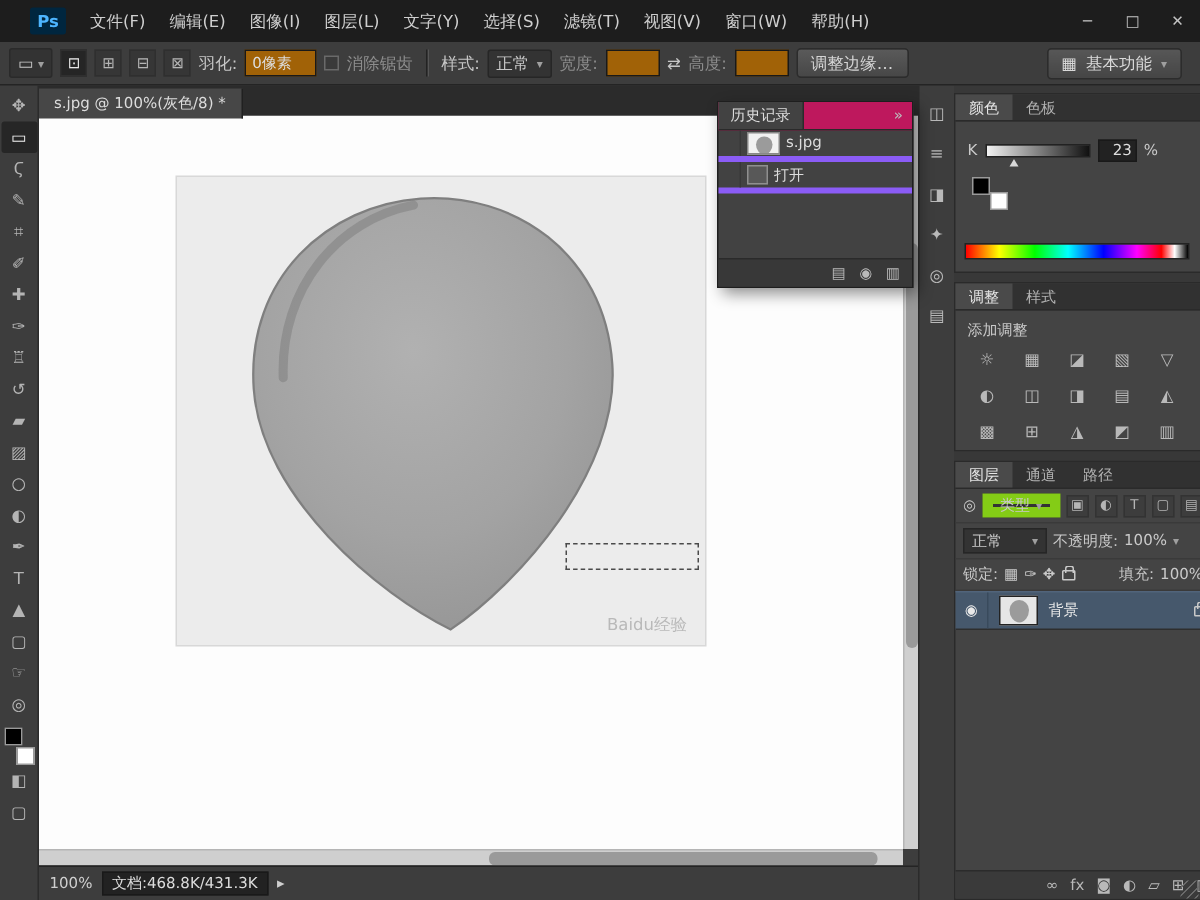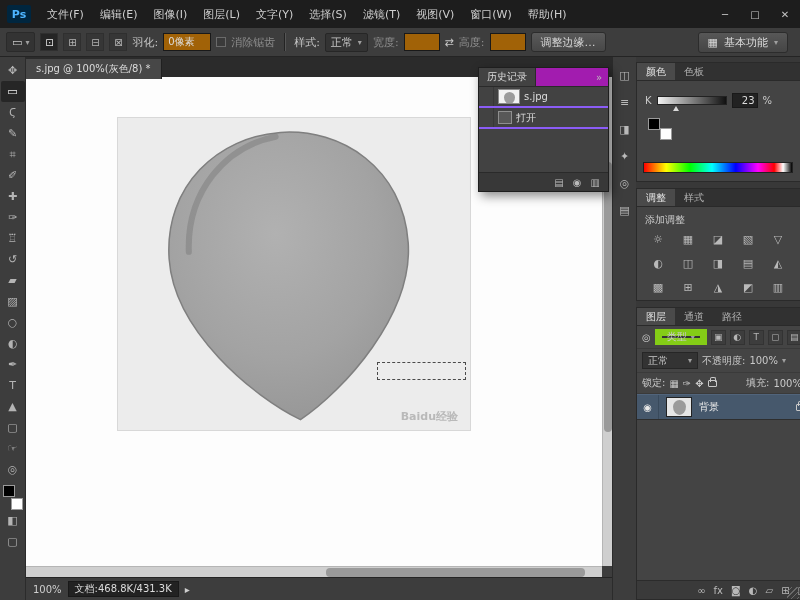--- a/index.html
+++ b/index.html
@@ -3,21 +3,21 @@
 <meta charset="utf-8">
 <style>
 *{margin:0;padding:0;box-sizing:border-box}
 html,body{width:800px;height:600px;overflow:hidden;background:#3d3d3d;
   font-family:"DejaVu Sans","Liberation Sans",sans-serif}
 .app{position:relative;width:800px;height:600px}
 
 
 .titlebar{position:absolute;left:0;top:0;width:800px;height:28px;background:#1d1d1d;
   display:flex;align-items:center;z-index:30}
-.pslogo{width:24px;height:18px;margin:0 8px 0 7px;background:#00263f;color:#4db5ff;
+.pslogo{width:24px;height:18px;margin:0 8px 0 20px;background:#00263f;color:#4db5ff;
   font-size:11px;font-weight:bold;display:flex;align-items:center;justify-content:center;border-radius:2px}
 .menubar{display:flex;height:100%;align-items:flex-end}
 .mi{color:#cfcfcf;font-size:11px;padding:0 8px;height:100%;display:flex;align-items:center;cursor:default}
 .winctl{margin-left:auto;display:flex;height:100%}
 .wb{width:30px;height:100%;display:flex;align-items:center;justify-content:center;color:#c4c4c4;font-size:10px}
 
 
 .optionsbar{position:absolute;left:0;top:28px;width:800px;height:29px;background:#3d3d3d;
   border-bottom:1px solid #242424;display:flex;align-items:center;z-index:25;color:#c6c6c6;
   font-size:11px;padding:0 6px;gap:5px}
@@ -49,39 +49,39 @@
 .fgsw{position:absolute;left:1px;top:0;width:12px;height:12px;background:#000;border:1px solid #9a9a9a;z-index:2}
 .bgsw{position:absolute;right:1px;bottom:0;width:12px;height:12px;background:#fff;border:1px solid #9a9a9a}
 
 
 .tabbar{position:absolute;left:26px;top:57px;width:586px;height:20px;background:#2b2b2b;z-index:5}
 .doctab{display:inline-flex;align-items:center;height:20px;padding:0 10px;background:#474747;
   color:#dcdcdc;font-size:10px;border-right:1px solid #202020}
 .canvas{position:absolute;left:26px;top:77px;width:576px;height:489px;background:#fdfdfd;z-index:1}
 .image{position:absolute;left:92px;top:41px;width:352px;height:312px;background:#ececec;outline:1px solid #d8d8d8}
 .marquee{position:absolute;left:259px;top:244px;width:89px;height:18px;border:1px dashed #4a4a4a}
-.watermark{position:absolute;right:12px;bottom:6px;color:#b9b9b9;font-size:11px;font-weight:bold}
+.watermark{position:absolute;right:12px;bottom:6px;color:#b9b9b9;font-size:11px;font-weight:normal}
 
 .vscroll{position:absolute;left:602px;top:77px;width:10px;height:489px;background:#cfcfcf;border-left:1px solid #b5b5b5;z-index:2}
 .vthumb{position:absolute;left:1px;top:85px;width:8px;height:270px;background:#9a9a9a;border-radius:4px}
 .hscroll{position:absolute;left:26px;top:566px;width:576px;height:11px;background:#cfcfcf;border-top:1px solid #b5b5b5;z-index:2}
 .hthumb{position:absolute;left:52%;top:1px;width:45%;height:9px;background:#9a9a9a;border-radius:4px}
 
 .statusbar{position:absolute;left:26px;top:577px;width:586px;height:23px;background:#3d3d3d;
   border-top:1px solid #242424;display:flex;align-items:center;gap:6px;padding:0 7px;
   color:#cfcfcf;font-size:10px;z-index:5}
 .status-field{background:#222;border:1px solid #191919;height:16px;display:flex;align-items:center;padding:0 6px;color:#ddd}
 
 
 .history{position:absolute;left:478px;top:67px;width:131px;height:125px;background:#424242;
   border:1px solid #1e1e1e;box-shadow:3px 4px 10px rgba(0,0,0,.45);z-index:15;font-size:10px}
-.history-header{height:19px;background:#a21caf;border-bottom:1px solid #2a2a2a;display:flex;align-items:center;color:#ddd}
+.history-header{height:19px;background:#be185d;border-bottom:1px solid #2a2a2a;display:flex;align-items:center;color:#ddd}
 .history-title{background:#424242;height:100%;display:flex;align-items:center;padding:0 8px;border-right:1px solid #2a2a2a}
 .history-collapse{margin-left:auto;padding:0 6px;color:#bbb}
-.hrow{height:21px;display:flex;align-items:center;gap:4px;color:#ddd;padding:0 3px;border-bottom:2px solid #8b5cf6}
+.hrow{height:21px;display:flex;align-items:center;gap:4px;color:#ddd;padding:0 3px;border-bottom:4px solid #8b5cf6}
 .hrow.selected{background:#2e5c88;border-bottom-color:#2e5c88;color:#fff}
 .hsrc{width:12px;align-self:stretch;border-right:1px solid #383838}
 .hthumbimg{width:22px;height:15px;background:#f2f2f2;border:1px solid #888;position:relative;overflow:hidden}
 .hthumbimg:before{content:"";position:absolute;left:5px;top:2px;width:11px;height:12px;background:#9b9b9b;
   border-radius:50% 50% 50% 50%/44% 44% 56% 56%}
 .hicon{width:14px;height:13px;border:1px solid #8f8f8f;background:#585858;display:flex;align-items:center;
   justify-content:center;font-size:7px;color:#ccc}
 .hicon.dashed{border-style:dashed;background:transparent}
 .history-footer{position:absolute;left:0;bottom:0;width:100%;height:19px;background:#383838;
   border-top:1px solid #2a2a2a;display:flex;align-items:center;justify-content:flex-end;gap:9px;

